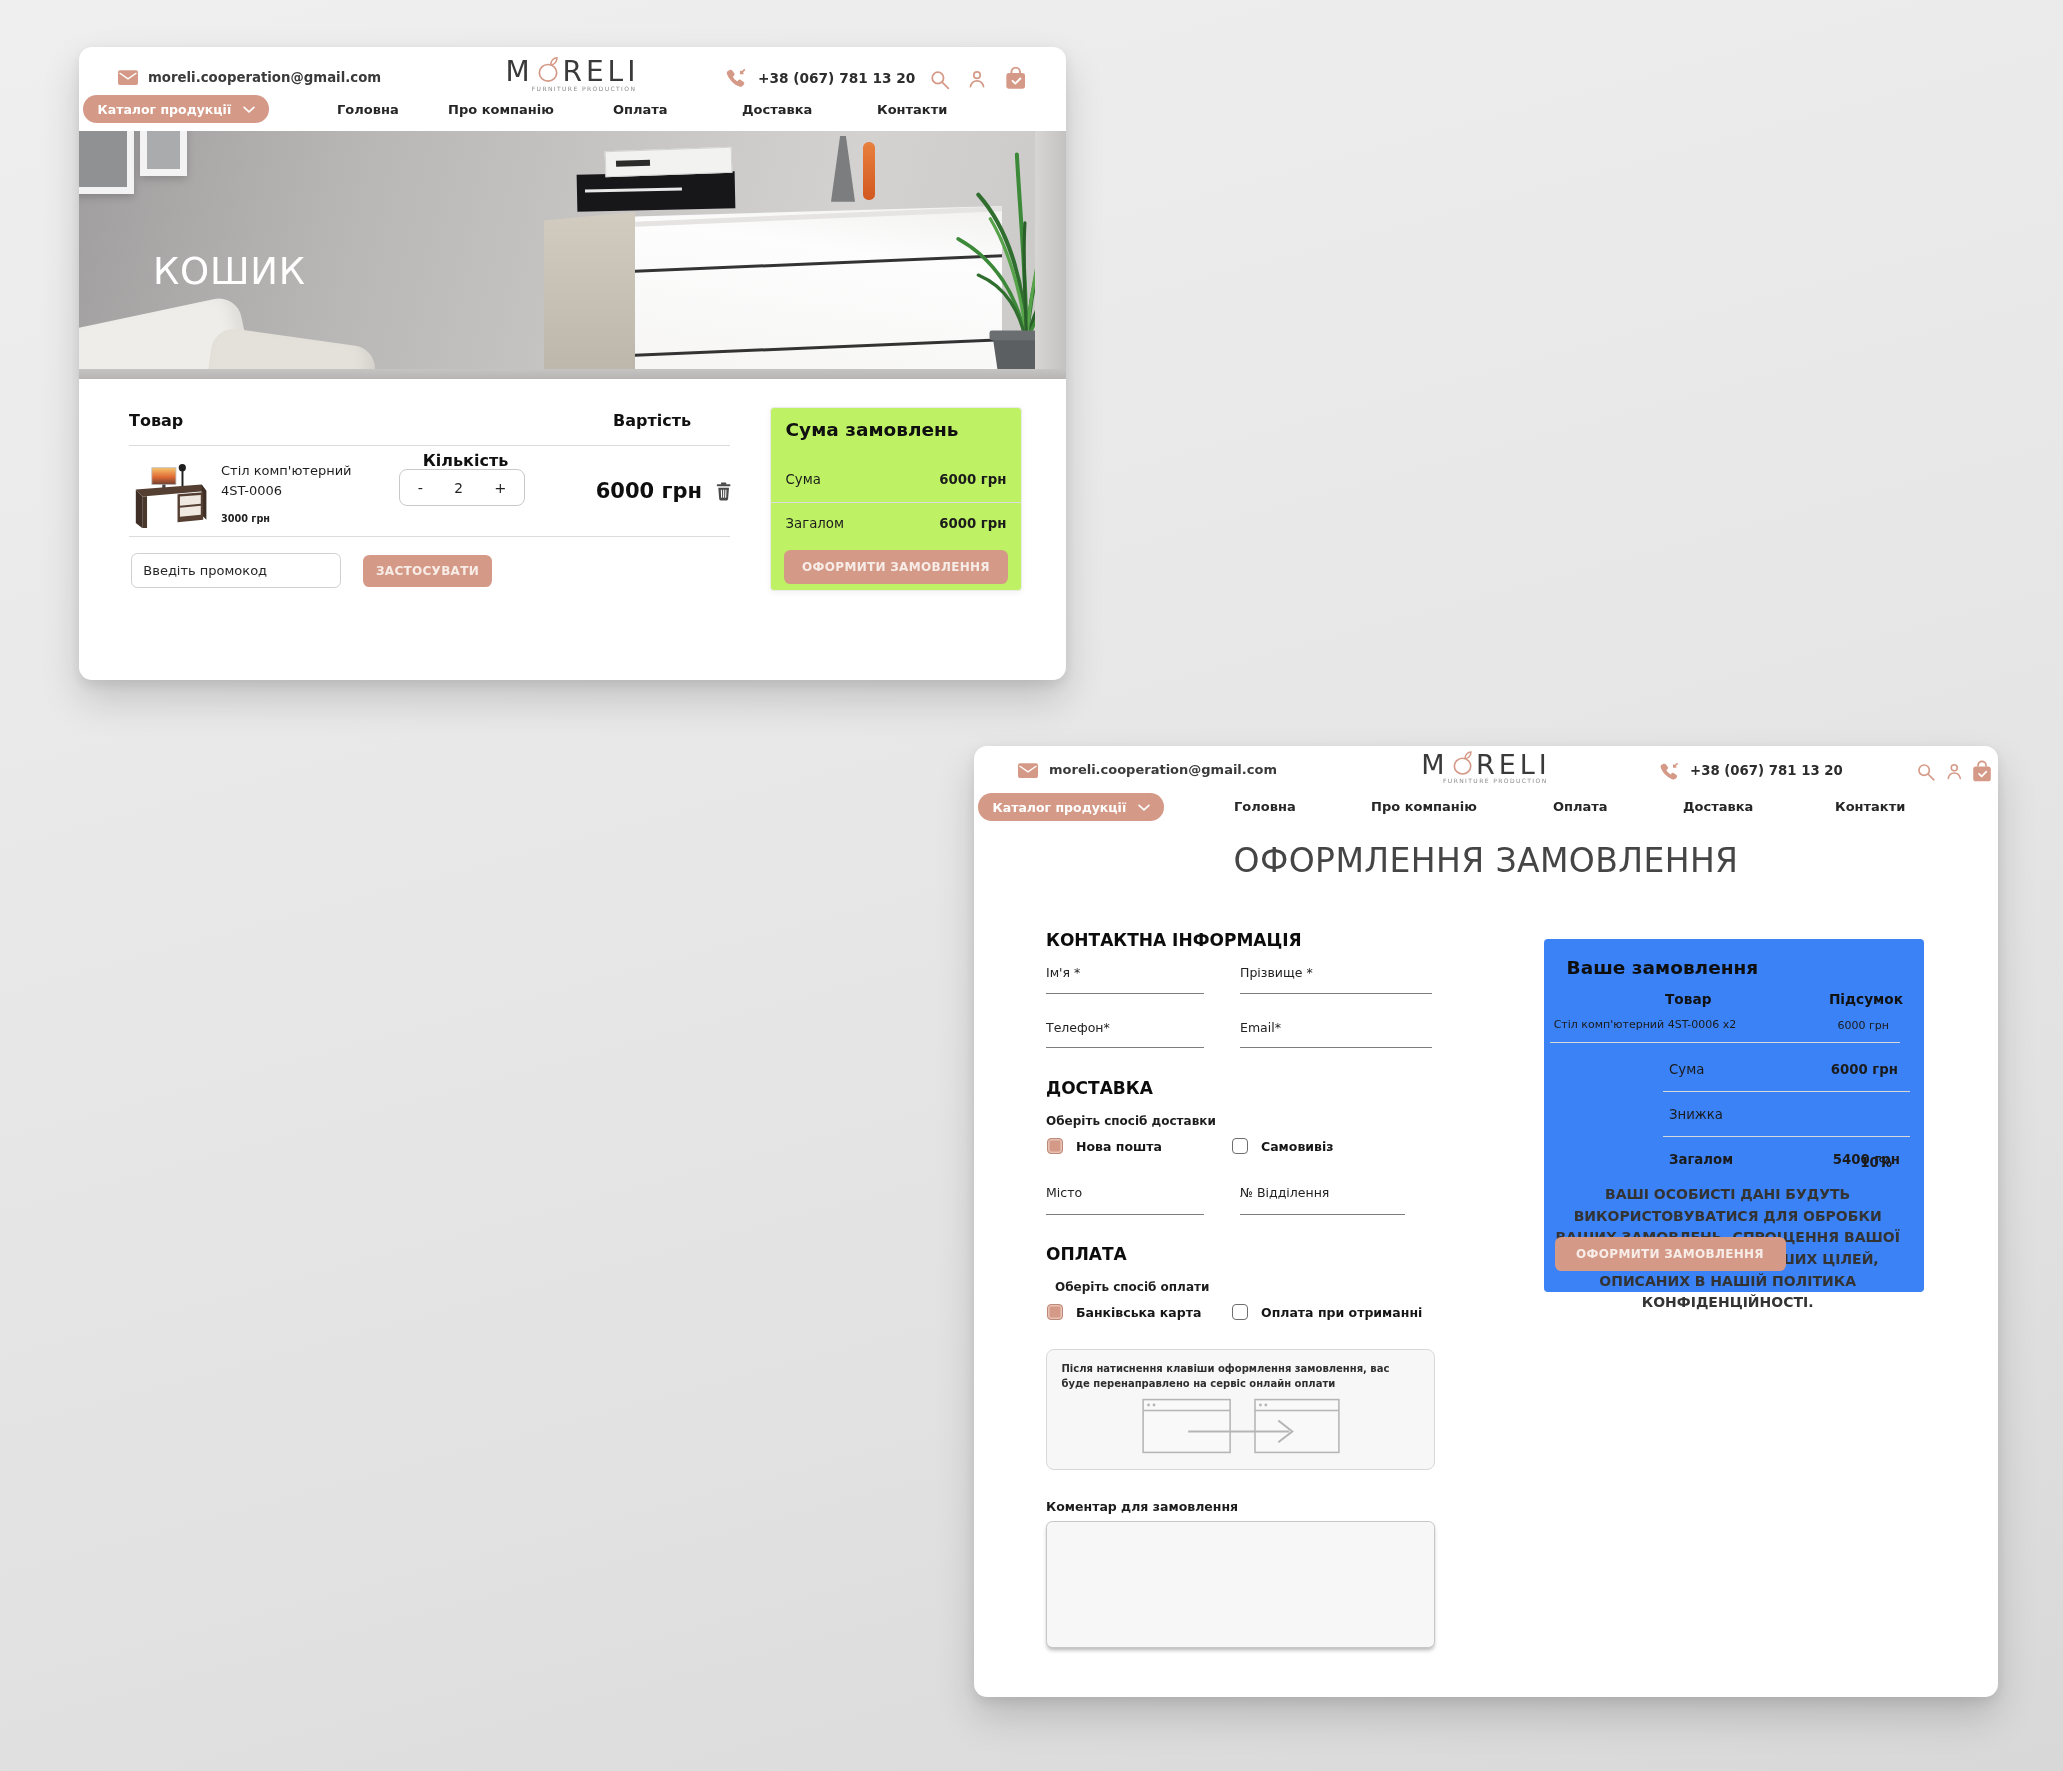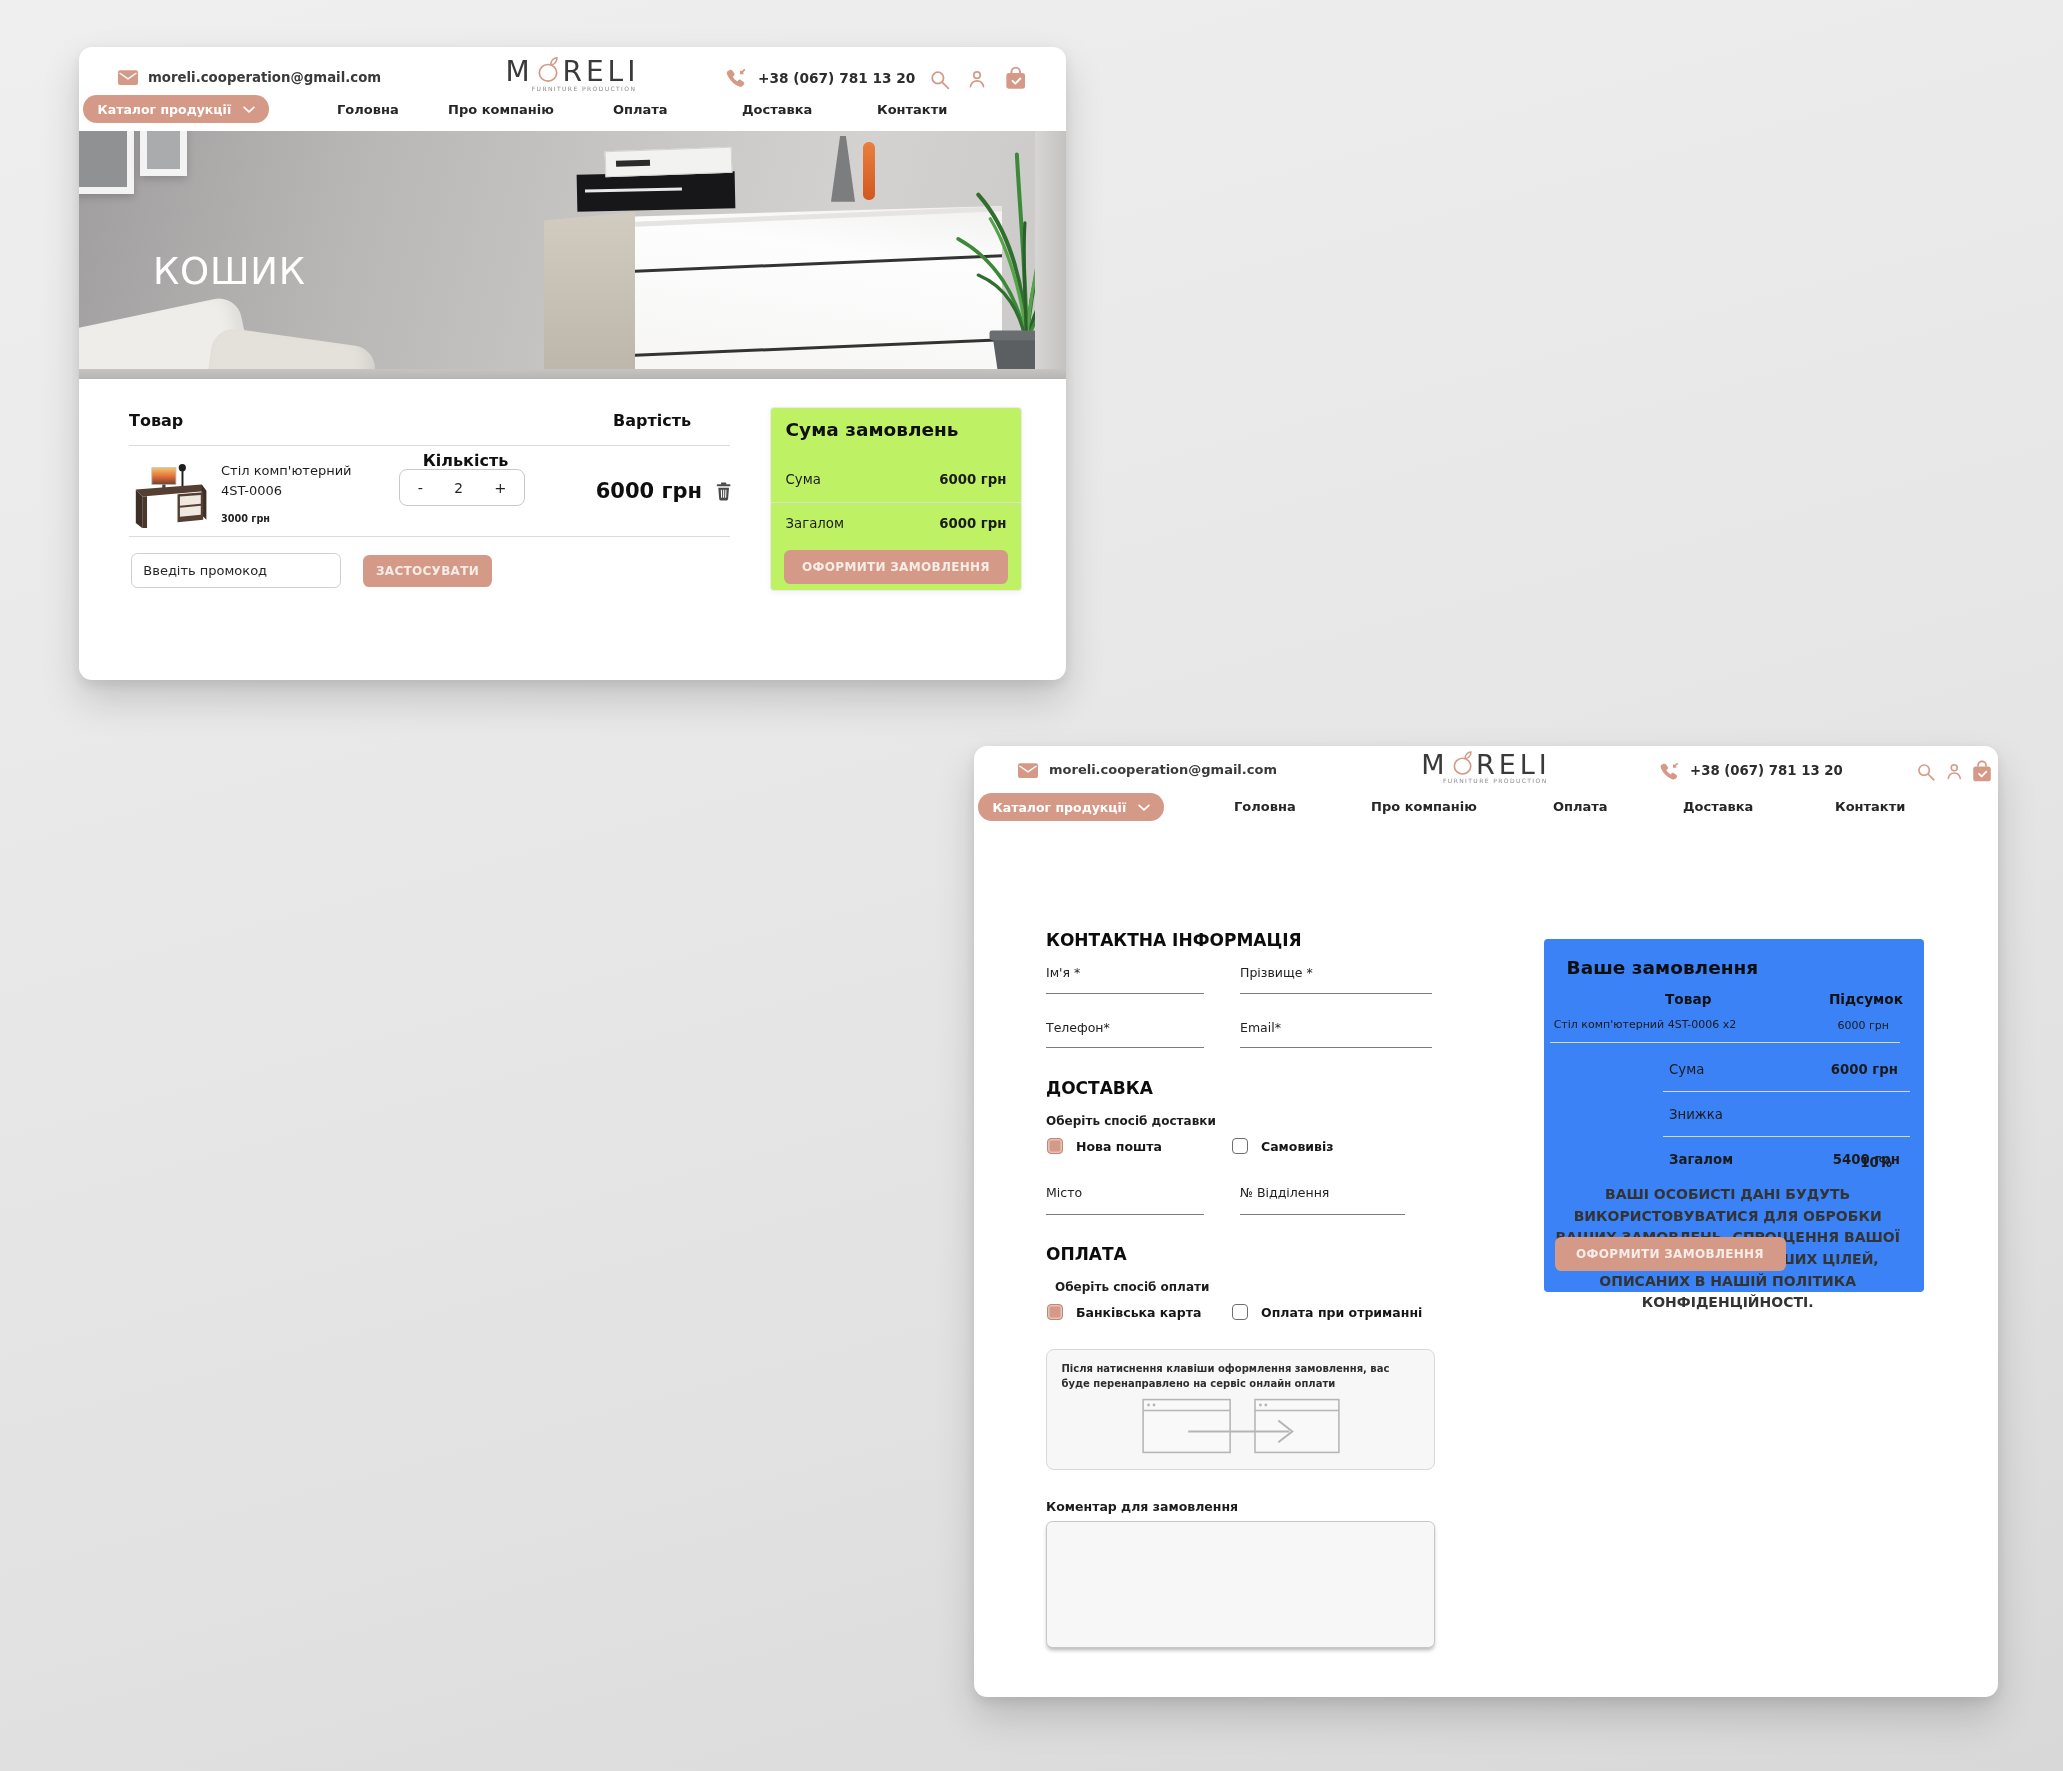--- a/index.html
+++ b/index.html
@@ -337,20 +337,21 @@
       <span><svg viewBox="0 0 16 9" width="12" height="7.3">
             <path d="M1.5 1.5 L8 7.5 L14.5 1.5" fill="none" stroke="#fff" stroke-width="2.2" stroke-linecap="round"></path>
           </svg></span>
     </button>
     <span class="abs navlink" style="left:260px;top:53px;">Головна</span>
     <span class="abs navlink" style="left:397px;top:53px;">Про компанію</span>
     <span class="abs navlink" style="left:579px;top:53px;">Оплата</span>
     <span class="abs navlink" style="left:709px;top:53px;">Доставка</span>
     <span class="abs navlink" style="left:861px;top:53px;">Контакти</span>
 
+    <div class="abs big-title">ОФОРМЛЕННЯ ЗАМОВЛЕННЯ</div>
 
     <div class="abs sec-h" style="left:72px;top:184px;">КОНТАКТНА ІНФОРМАЦІЯ</div>
     <span class="abs f-label" style="left:72px;top:219px;">Ім'я *</span>
     <span class="abs f-label" style="left:266px;top:219px;">Прізвище *</span>
     <input class="ufield" style="left: 72px; top: 227px; width: 158px;">
     <input class="ufield" style="left: 266px; top: 227px; width: 192px;">
     <span class="abs f-label" style="left:72px;top:274px;">Телефон*</span>
     <span class="abs f-label" style="left:266px;top:274px;">Email*</span>
     <input class="ufield" style="left: 72px; top: 281px; width: 158px;">
     <input class="ufield" style="left: 266px; top: 281px; width: 192px;">

